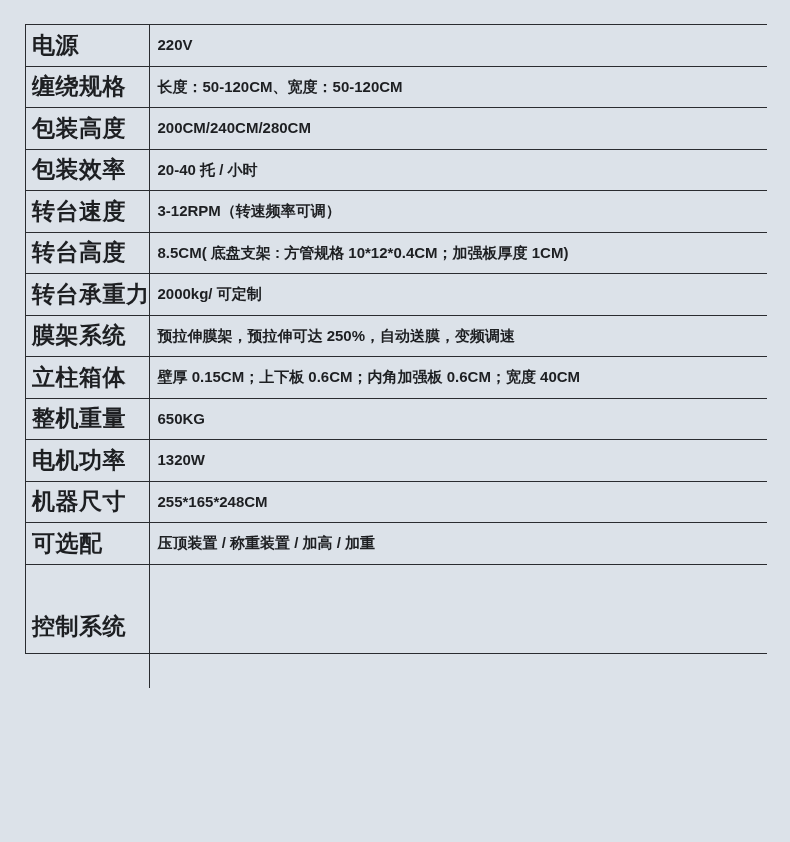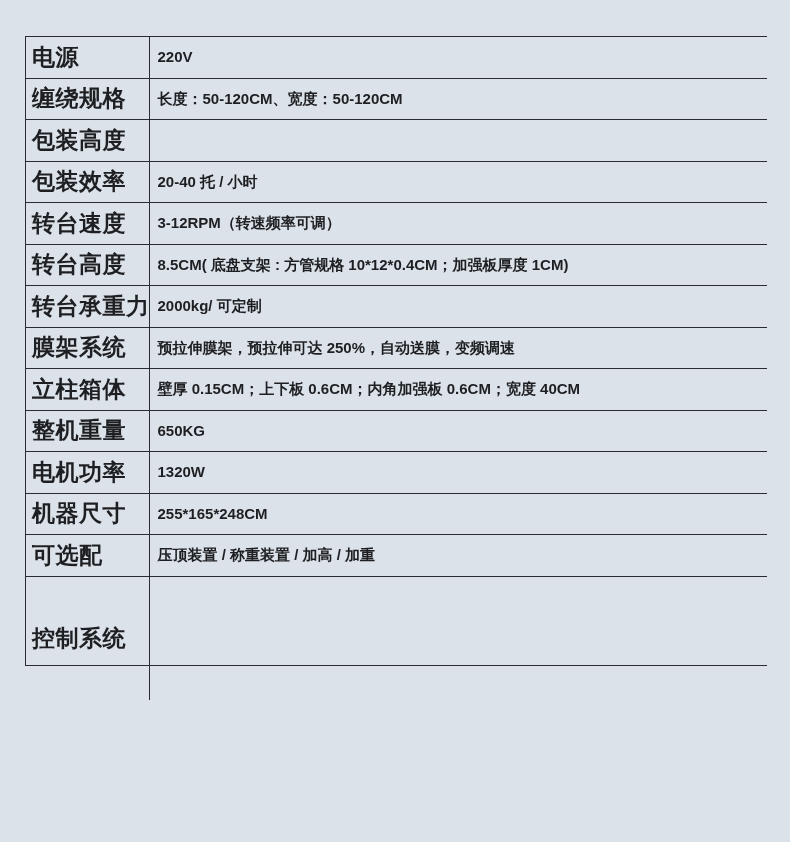--- a/index.html
+++ b/index.html
@@ -11,21 +11,21 @@
   body{
     width:790px;height:842px;
     background:var(--bg);
     font-family:"Liberation Sans","DejaVu Sans",sans-serif;
     color:var(--text);
     overflow:hidden;
     position:relative;
   }
   .spec-table{
     position:absolute;
-    left:25px;top:36px;
+    left:25px;top:24px;
     width:742px;
     border-top:1.5px solid var(--line);
     border-left:1.5px solid var(--line);
     box-sizing:border-box;
   }
   .spec-row{
     display:flex;
     border-bottom:1.5px solid var(--line);
     height:41.5px;
     box-sizing:border-box;
@@ -68,20 +68,21 @@
     <div class="spec-value">220V</div>
   </div>
 
   <div class="spec-row">
     <div class="spec-label">缠绕规格</div>
     <div class="spec-value">长度：50-120CM、宽度：50-120CM</div>
   </div>
 
   <div class="spec-row">
     <div class="spec-label">包装高度</div>
+    <div class="spec-value">200CM/240CM/280CM</div>
   </div>
 
   <div class="spec-row">
     <div class="spec-label">包装效率</div>
     <div class="spec-value">20-40 托 / 小时</div>
   </div>
 
   <div class="spec-row">
     <div class="spec-label">转台速度</div>
     <div class="spec-value">3-12RPM（转速频率可调）</div>

